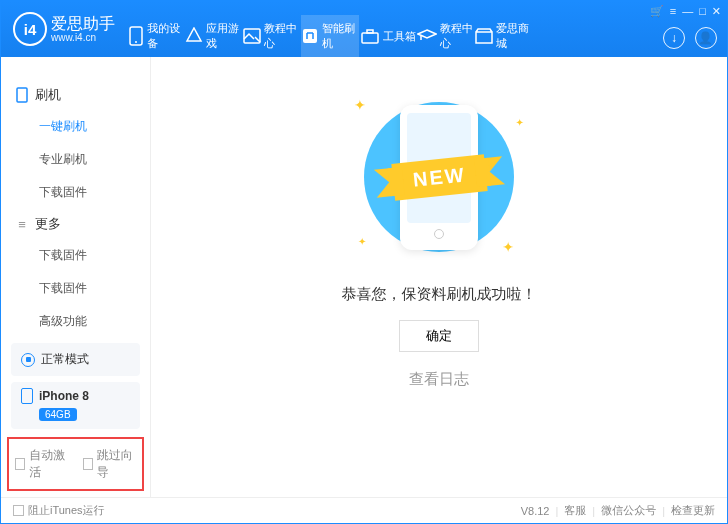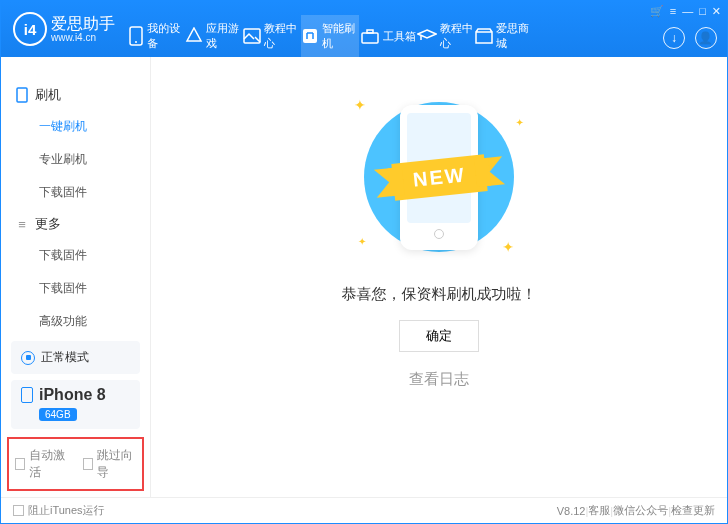--- a/index.html
+++ b/index.html
@@ -24,21 +24,21 @@
 .sidebar-scroll { flex: 1; overflow: hidden; padding: 23px 0; }
 .section-title { display: flex; align-items: center; gap: 6px; padding: 6px 14px; color: #333; font-size: 13px; }
 .section-title .icn { width: 14px; height: 14px; display: inline-flex; align-items: center; justify-content: center; color: #1b8cff; }
 .sidebar-item { padding: 8px 14px 8px 38px; color: #555; font-size: 12px; cursor: pointer; }
 .sidebar-item.active { color: #1b8cff; }
 .sidebar-bottom { border-top: 0; }
 .status-row { margin: 6px 10px; padding: 8px 10px; background: #f5f7fa; border-radius: 4px; display: flex; align-items: center; gap: 6px; font-size: 12px; color: #333; }
 .status-row .dot { width: 14px; height: 14px; border: 1.5px solid #1b8cff; border-radius: 50%; display: inline-flex; align-items: center; justify-content: center; }
 .status-row .dot::after { content: ""; width: 5px; height: 5px; background: #1b8cff; border-radius: 1px; }
 .device-row { margin: 0 10px 8px; padding: 6px 10px 8px; background: #f5f7fa; border-radius: 4px; display: flex; flex-direction: column; gap: 4px; }
-.device-name { display: flex; align-items: center; gap: 6px; font-size: 16px; font-weight: bold; }
+.device-name { display: flex; align-items: center; gap: 6px; font-size: 12px; font-weight: bold; }
 .device-name .pic { width: 12px; height: 16px; border: 1.5px solid #1b8cff; border-radius: 2px; }
 .badge { background: #1b8cff; color: #fff; font-size: 10px; padding: 1px 6px; border-radius: 3px; width: fit-content; margin-left: 18px; }
 .checkbox-row { border: 2px solid #ef4444; margin: 2px 6px 6px; padding: 8px 6px; display: flex; gap: 14px; }
 .cb { display: flex; align-items: center; gap: 4px; color: #888; cursor: pointer; }
 .cb .box { width: 12px; height: 12px; border: 1px solid #bbb; }
 .main { flex: 1; background: #fff; display: flex; flex-direction: column; align-items: center; padding-top: 30px; }
 .illus { width: 250px; height: 180px; position: relative; display: flex; align-items: center; justify-content: center; }
 .blue-circle { width: 150px; height: 150px; background: #4cc3ff; border-radius: 50%; position: absolute; }
 .phone { width: 78px; height: 145px; background: #fff; border-radius: 12px; position: absolute; box-shadow: 0 2px 8px rgba(0,0,0,.1); display: flex; flex-direction: column; align-items: center; }
 .phone .screen { width: 64px; height: 110px; background: #eaf6ff; border-radius: 4px; margin-top: 8px; }
@@ -47,21 +47,21 @@
 .ribbon::before, .ribbon::after { content: ""; position: absolute; top: 4px; width: 0; height: 0; border: 14px solid #ffcb2b; }
 .ribbon::before { left: -18px; border-left-color: transparent; }
 .ribbon::after { right: -18px; border-right-color: transparent; }
 .star { position: absolute; color: #ffcb2b; font-size: 14px; }
 .msg { font-size: 15px; color: #333; margin-top: 18px; }
 .confirm-btn { margin-top: 16px; padding: 6px 26px; border: 1px solid #ddd; background: #fff; font-size: 13px; cursor: pointer; }
 .log-link { margin-top: 18px; font-size: 15px; color: #999; cursor: pointer; }
 .footer { height: 26px; border-top: 1px solid #eee; display: flex; padding: 0 12px; font-size: 11px; color: #888; }
 .footer .left { display: flex; align-items: center; gap: 4px; }
 .footer .left .box { width: 11px; height: 11px; border: 1px solid #bbb; }
-.footer .right { margin-left: auto; display: flex; align-items: center; }
+.footer .right { margin-left: auto; display: flex; align-items: center; gap: 6px; }
 .footer .sep { color: #ddd; }
 </style>
 </head>
 <body>
 <div class="window">
 
   <div class="header">
     <div class="logo">
       <div class="logo-circle">i4</div>
       <div class="logo-text">

